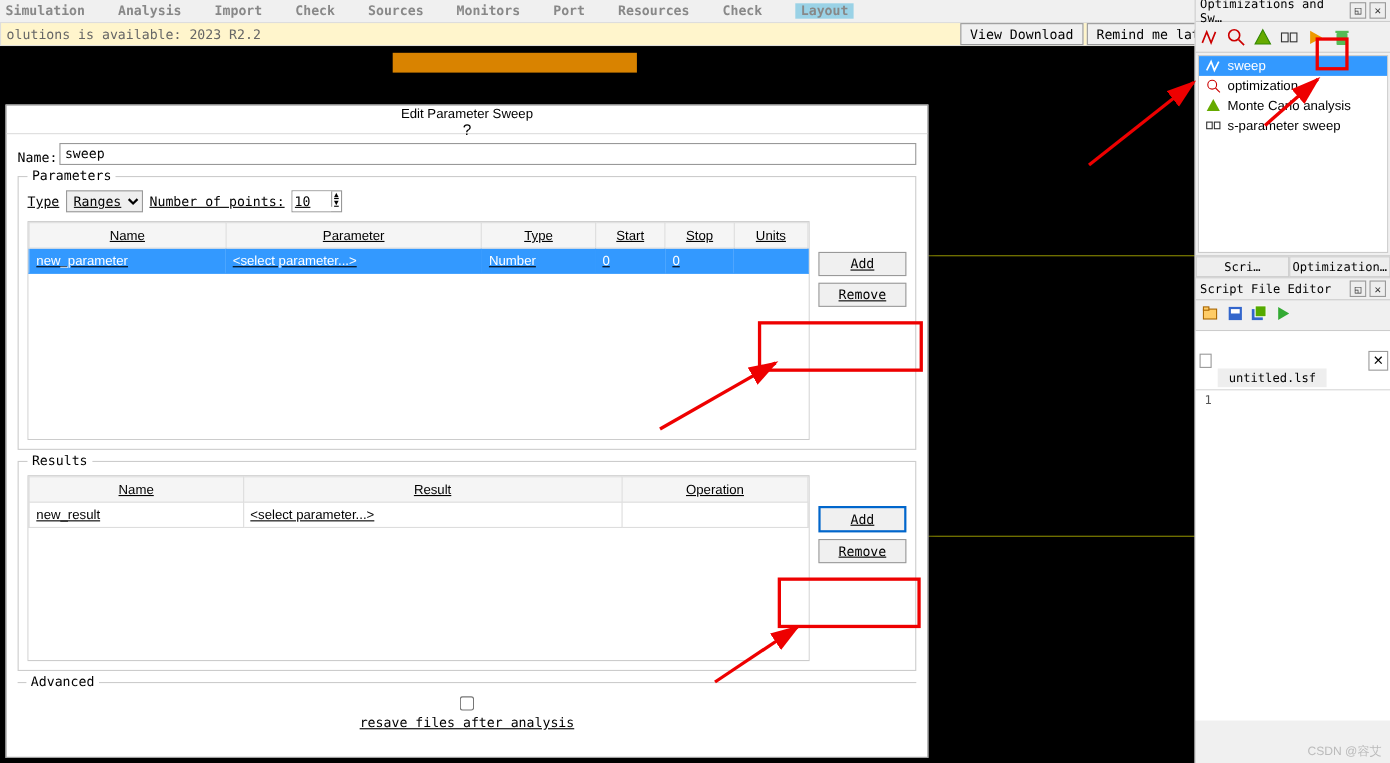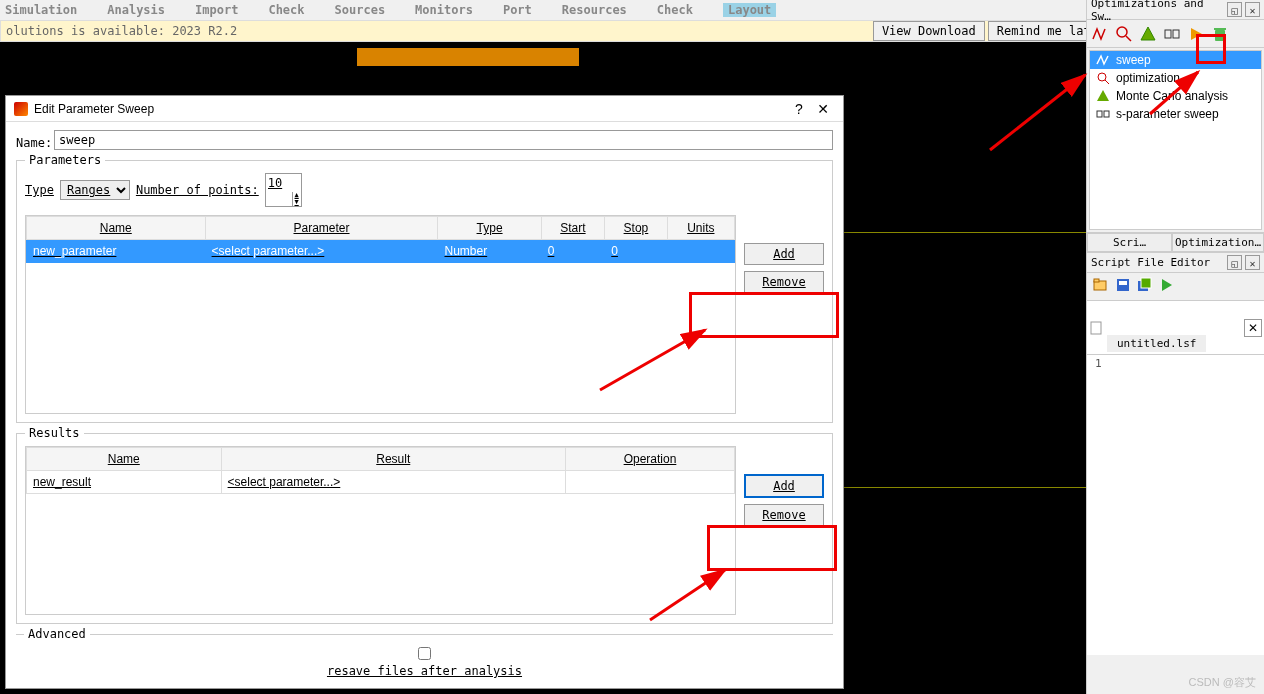--- a/index.html
+++ b/index.html
@@ -29,33 +29,33 @@
 .tabs .tab { flex: 1; text-align: center; font-family: monospace; font-size: 11px; padding: 2px; border: 1px solid #ccc; background: #eee; cursor: pointer; }
 .script-panel { border-top: 1px solid #ccc; }
 .script-toolbar { height: 28px; display: flex; align-items: center; gap: 6px; padding: 2px 6px; border-bottom: 1px solid #ccc; }
 .script-tab { display: flex; align-items: center; padding: 2px; border-bottom: 1px solid #ccc; background: #fff; }
 .script-tab .fname { font-family: monospace; font-size: 11px; background: #eee; padding: 2px 10px; margin-left: 4px; margin-top: 32px; }
 .script-tab .close { margin-left: auto; width: 18px; height: 18px; border: 1px solid #999; text-align: center; line-height: 16px; cursor: pointer; }
 .script-body { background: #fff; height: 300px; font-family: monospace; font-size: 11px; padding: 2px 8px; color: #555; }
 
 
 .dialog { position: absolute; left: 5px; top: 95px; width: 839px; height: 594px; background: #fff; border: 1px solid #999; box-shadow: 2px 2px 8px rgba(0,0,0,0.3); }
-.dlg-title { height: 26px; display: flex; align-items: center; padding: 0 8px; border-bottom: 1px solid #ddd; }
+.dlg-title { height: 26px; display: flex; align-items: center; padding: 0 8px; border-bottom: 1px solid #ddd; flex-direction: column; }
 .dlg-title .logo { width: 14px; height: 14px; background: linear-gradient(135deg, #c00, #f80); border-radius: 2px; margin-right: 6px; }
 .dlg-title .txt { flex: 1; font-size: 12px; }
 .dlg-title .ctrl { width: 24px; text-align: center; font-size: 14px; cursor: pointer; }
 .dlg-body { padding: 8px 10px; }
 .row-name { display: flex; align-items: flex-end; margin-bottom: 10px; }
 .row-name label { width: 38px; font-family: monospace; }
 .row-name input { flex: 1; border: 1px solid #999; padding: 2px 4px; font-family: monospace; font-size: 12px; }
 .fieldset { border: 1px solid #ccc; margin-bottom: 10px; position: relative; padding: 12px 8px 8px 8px; text-decoration: underline; }
 .fieldset .legend { position: absolute; top: -8px; left: 8px; background: #fff; padding: 0 4px; font-family: monospace; font-size: 12px; }
 .param-controls { display: flex; align-items: center; gap: 6px; font-family: monospace; margin-bottom: 8px; }
 .param-controls select { border: 1px solid #999; font-family: monospace; font-size: 12px; padding: 1px 2px; }
-.param-controls .spin { display: flex; align-items: flex-end; border: 1px solid #999; flex-direction: column; }
+.param-controls .spin { display: flex; align-items: flex-start; border: 1px solid #999; }
 .param-controls .spin input { width: 35px; border: none; padding: 2px; font-family: monospace; font-size: 12px; }
 .param-controls .spinbtns { display: flex; flex-direction: column; }
 .param-controls .spinbtns span { font-size: 7px; line-height: 7px; padding: 0 2px; cursor: pointer; border-left: 1px solid #999; }
 .table-wrap { display: flex; gap: 8px; }
 .table { flex: 1; border: 1px solid #ccc; }
 .table table { width: 100%; border-collapse: collapse; font-size: 12px; }
 .table th { background: #f5f5f5; border: 1px solid #ddd; padding: 4px; font-weight: normal; }
 .table td { border: 1px solid #ddd; padding: 4px 6px; }
 .table .selrow td { background: #3399ff; color: #fff; border-color: #3399ff; }
 .table .scroll-area { height: 150px; overflow: auto; background: #fff; }

